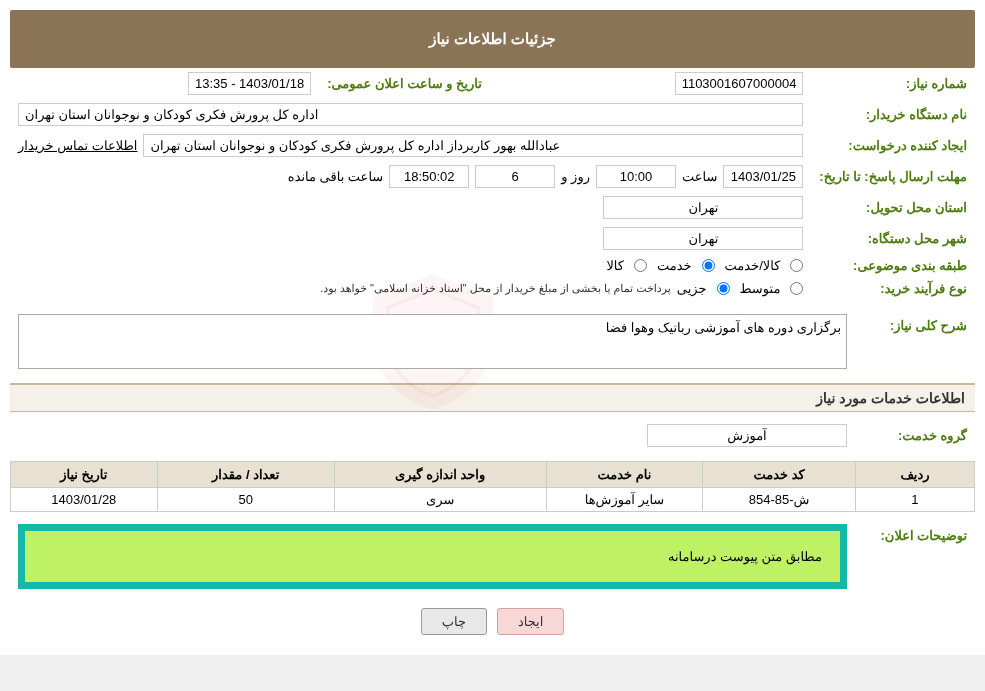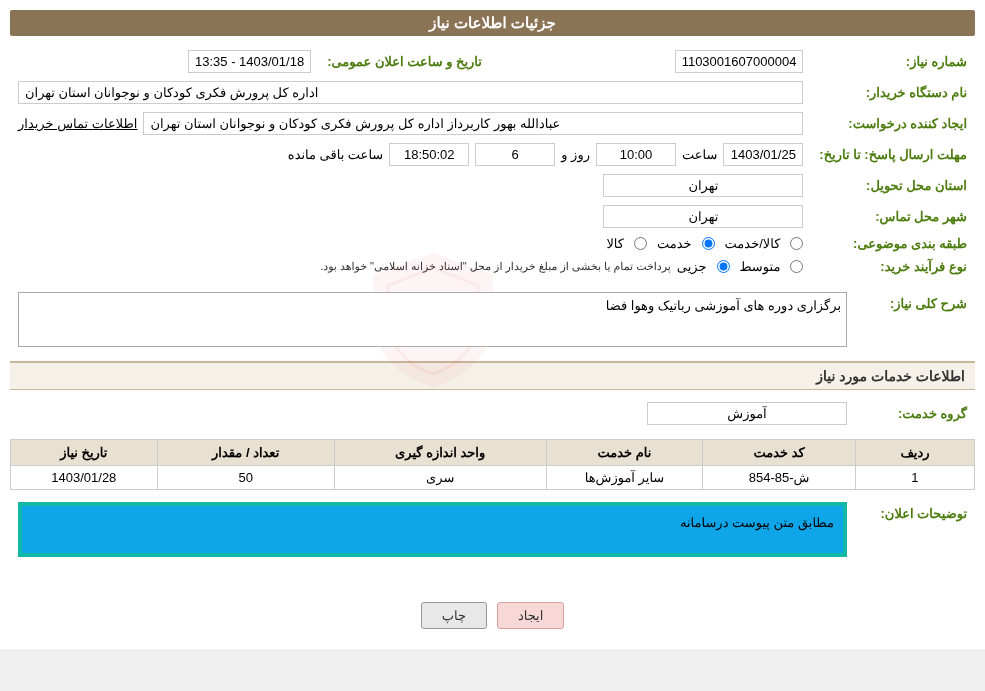--- a/index.html
+++ b/index.html
@@ -12,24 +12,23 @@
     .page-wrapper {
       max-width: 985px;
       margin: 0 auto;
       background: #fff;
       padding: 10px;
     }
     .header-bar {
       background: #8B7355;
       color: #fff;
       text-align: center;
-      padding: 4px;
+      padding: 20px;
       font-size: 15px;
       font-weight: bold;
-      margin-bottom: 10px;
       border-radius: 2px;
     }
     .main-table {
       width: 100%;
       border-collapse: collapse;
       margin-bottom: 10px;
     }
     .main-table td {
       padding: 4px 8px;
       vertical-align: middle;
@@ -114,21 +113,20 @@
       justify-content: center;
       gap: 10px;
     }
     .btn {
       padding: 5px 20px;
       border: 1px solid #999;
       border-radius: 3px;
       cursor: pointer;
       font-size: 13px;
       font-family: Tahoma, Arial, sans-serif;
-      margin-top: 26px;
     }
     .btn-print {
       background: #e8e8e8;
       color: #333;
     }
     .btn-back {
       background: #f8d7d7;
       color: #333;
       border-color: #d9a0a0;
     }
@@ -140,24 +138,24 @@
       top: 50%;
       left: 50%;
       transform: translate(-50%, -50%);
       opacity: 0.15;
       width: 150px;
       height: 150px;
       pointer-events: none;
       z-index: 1;
     }
     .description-area {
-      border: 4px solid #14b8a6;
+      border: 7px solid #14b8a6;
       min-height: 55px;
-      padding: 9px;
-      background: #0ea5e9;
+      padding: 18px;
+      background: #bef264;
       position: relative;
     }
     .shrj-box {
       border: 1px solid #aaa;
       background: #fff;
       min-height: 50px;
       padding: 5px;
       text-align: right;
       position: relative;
       overflow: hidden;
@@ -217,21 +215,21 @@
     </tr>
 
     <tr>
       <td class="label-cell">استان محل تحویل:</td>
       <td colspan="3">
         <div class="value-box" style="min-width:200px;">تهران</div>
       </td>
     </tr>
 
     <tr>
-      <td class="label-cell">شهر محل تماس:</td>
+      <td class="label-cell">شهر محل دستگاه:</td>
       <td colspan="3">
         <div class="value-box" style="min-width:200px;">تهران</div>
       </td>
     </tr>
 
     <tr>
       <td class="label-cell">طبقه بندی موضوعی:</td>
       <td colspan="3">
         <div class="radio-group">
           <div class="radio-item">

